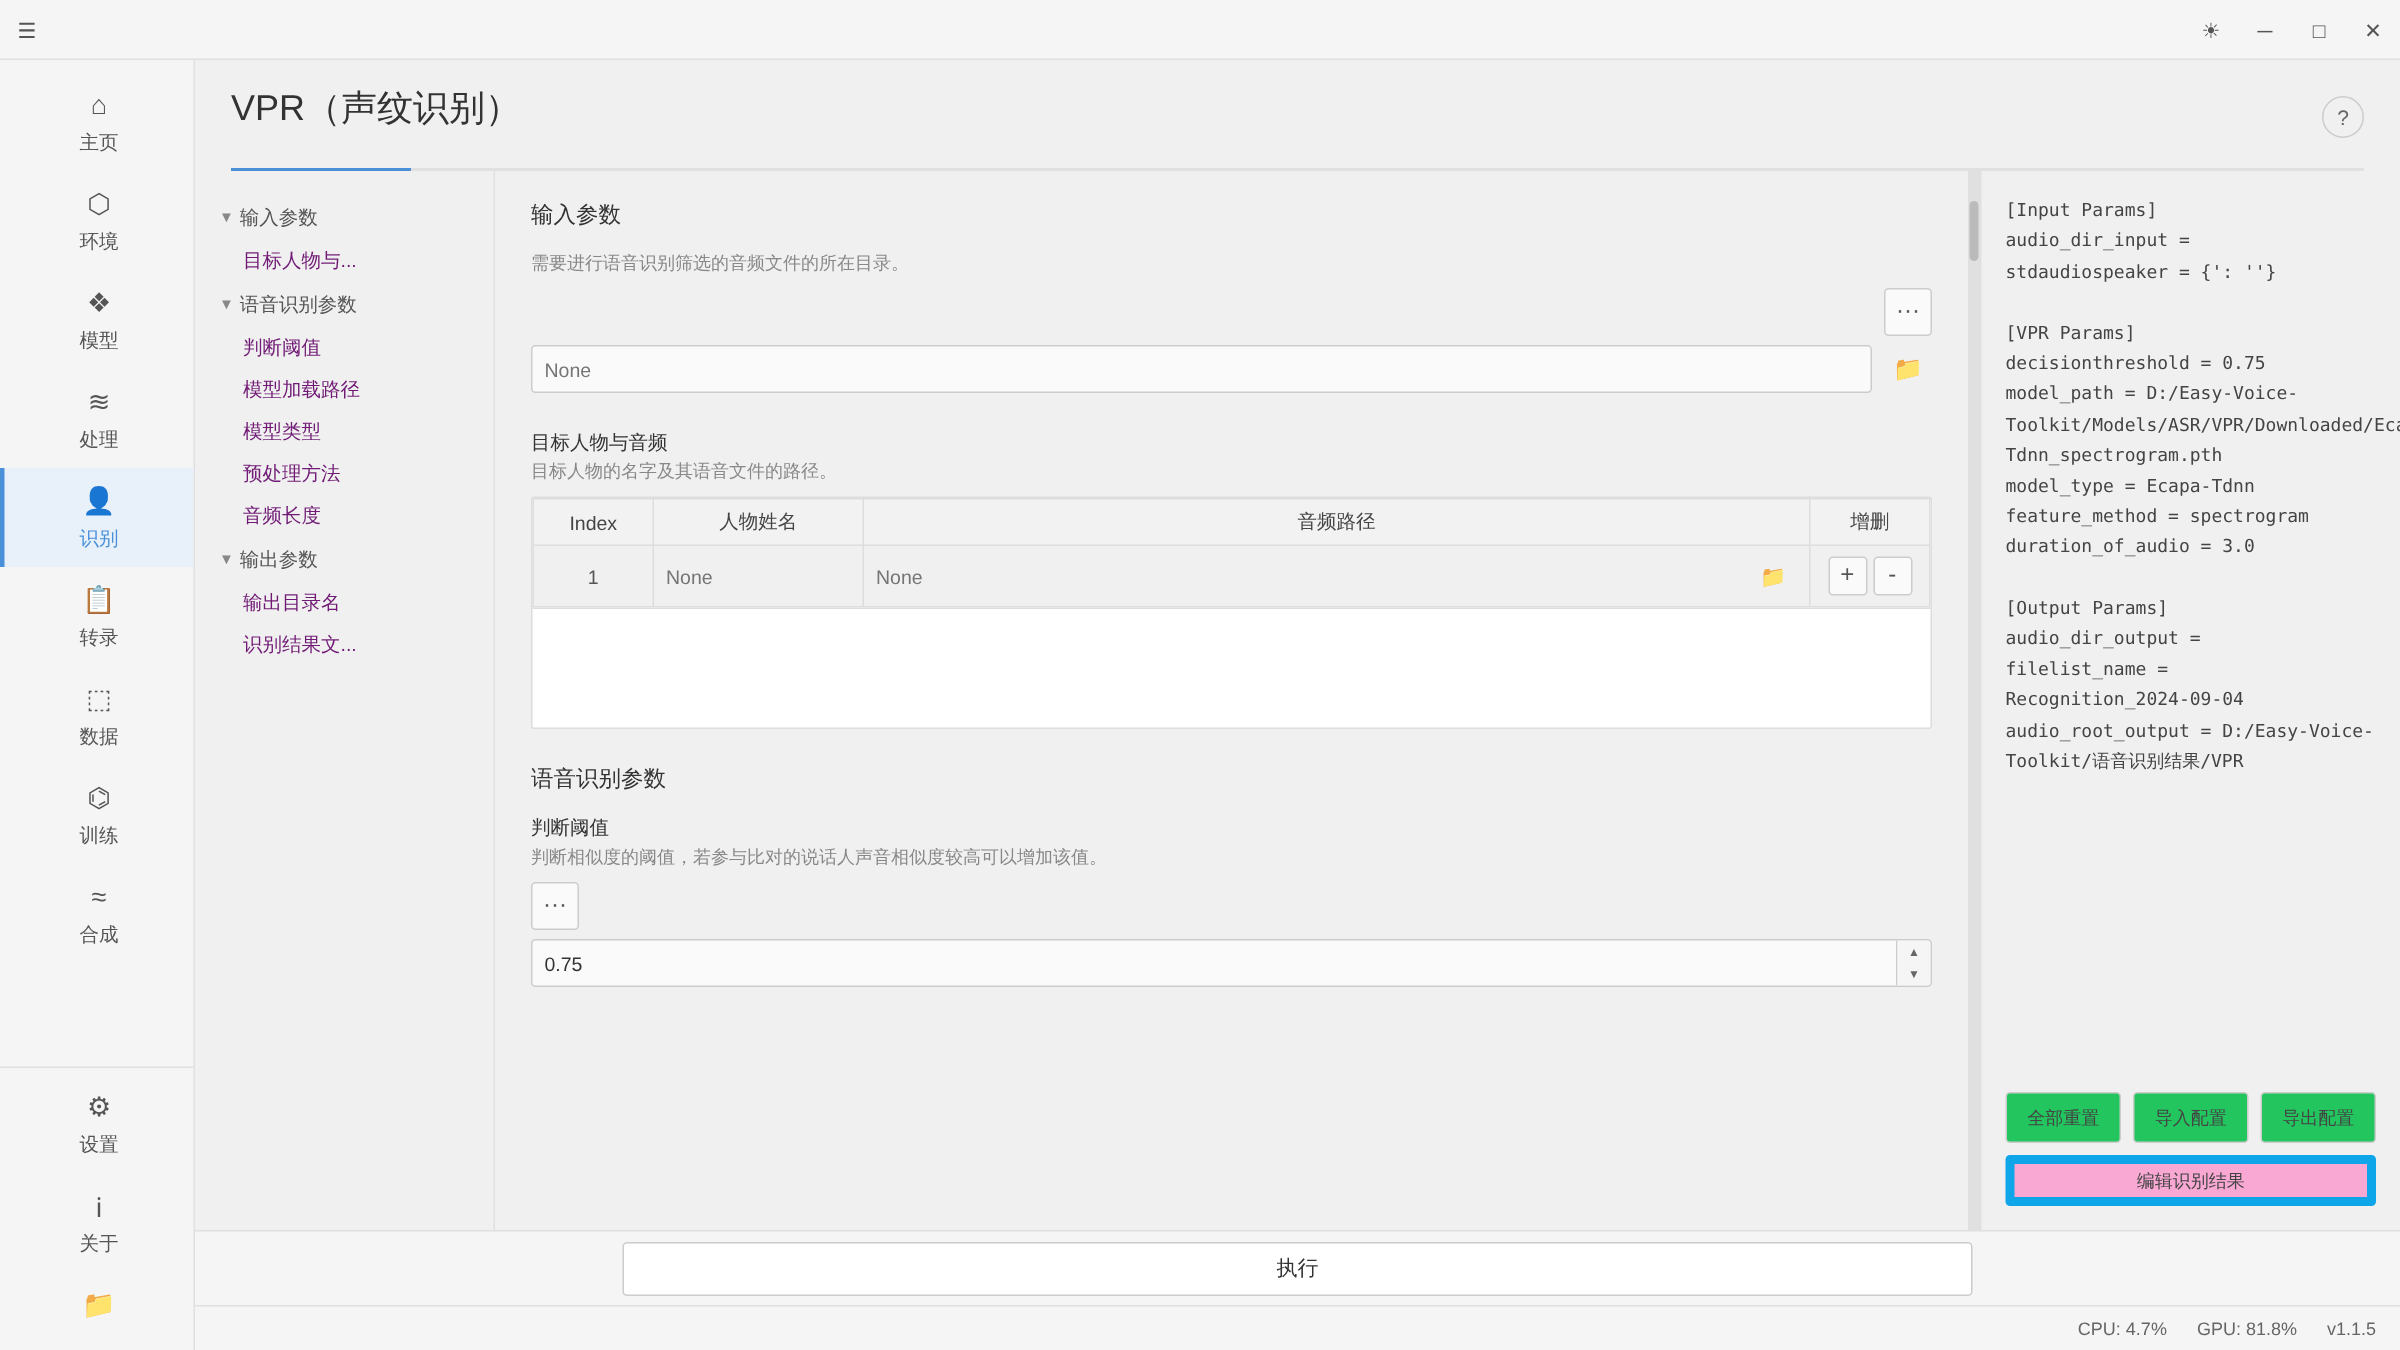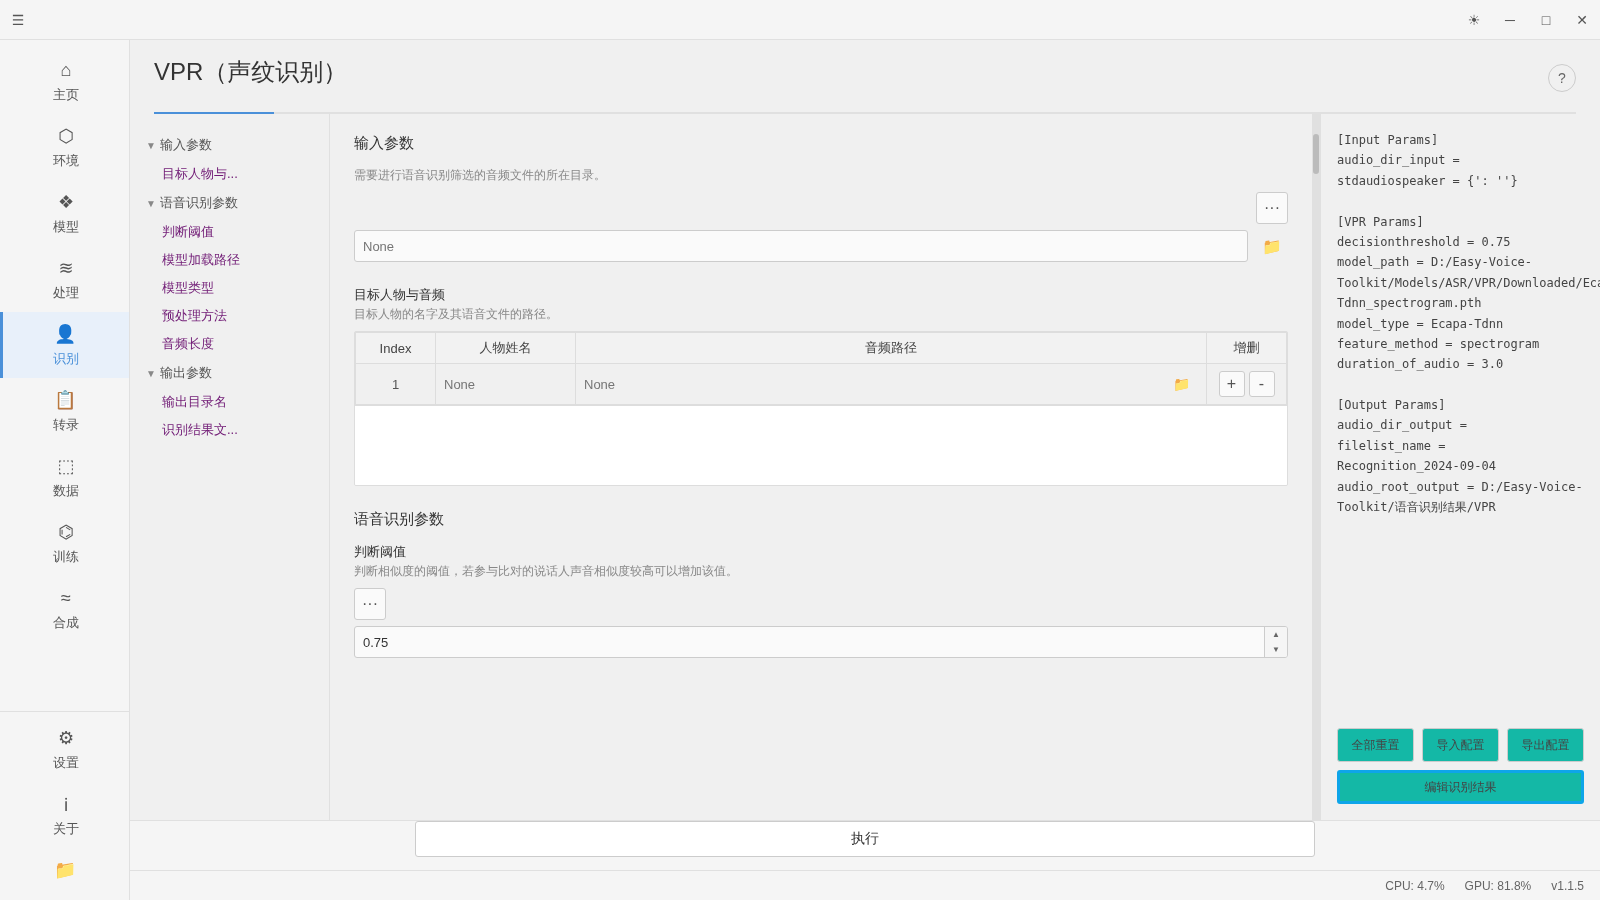--- a/index.html
+++ b/index.html
@@ -310,43 +310,43 @@
     }
     .right-btn-row {
       display: flex;
       gap: 8px;
     }
     .right-btn {
       flex: 1;
       height: 34px;
       border: 1px solid #ccc;
       border-radius: 3px;
-      background: #14b8a6;
+      background: #22c55e;
       cursor: pointer;
       font-size: 12px;
       color: #444;
     }
     .right-btn-full {
       width: 100%;
       height: 34px;
-      border: 3px solid #0ea5e9;
-      border-radius: 3px;
-      background: #14b8a6;
+      border: 6px solid #0ea5e9;
+      border-radius: 3px;
+      background: #f9a8d4;
       cursor: pointer;
       font-size: 12px;
       color: #444;
     }
 
     
     .execute-bar {
       height: 50px;
       background: #f5f5f5;
       border-top: 1px solid #e0e0e0;
       display: flex;
-      align-items: flex-start;
+      align-items: center;
       justify-content: center;
       flex-shrink: 0;
     }
     .execute-btn {
       width: 900px;
       height: 36px;
       background: #fff;
       border: 1px solid #ccc;
       border-radius: 3px;
       font-size: 14px;

